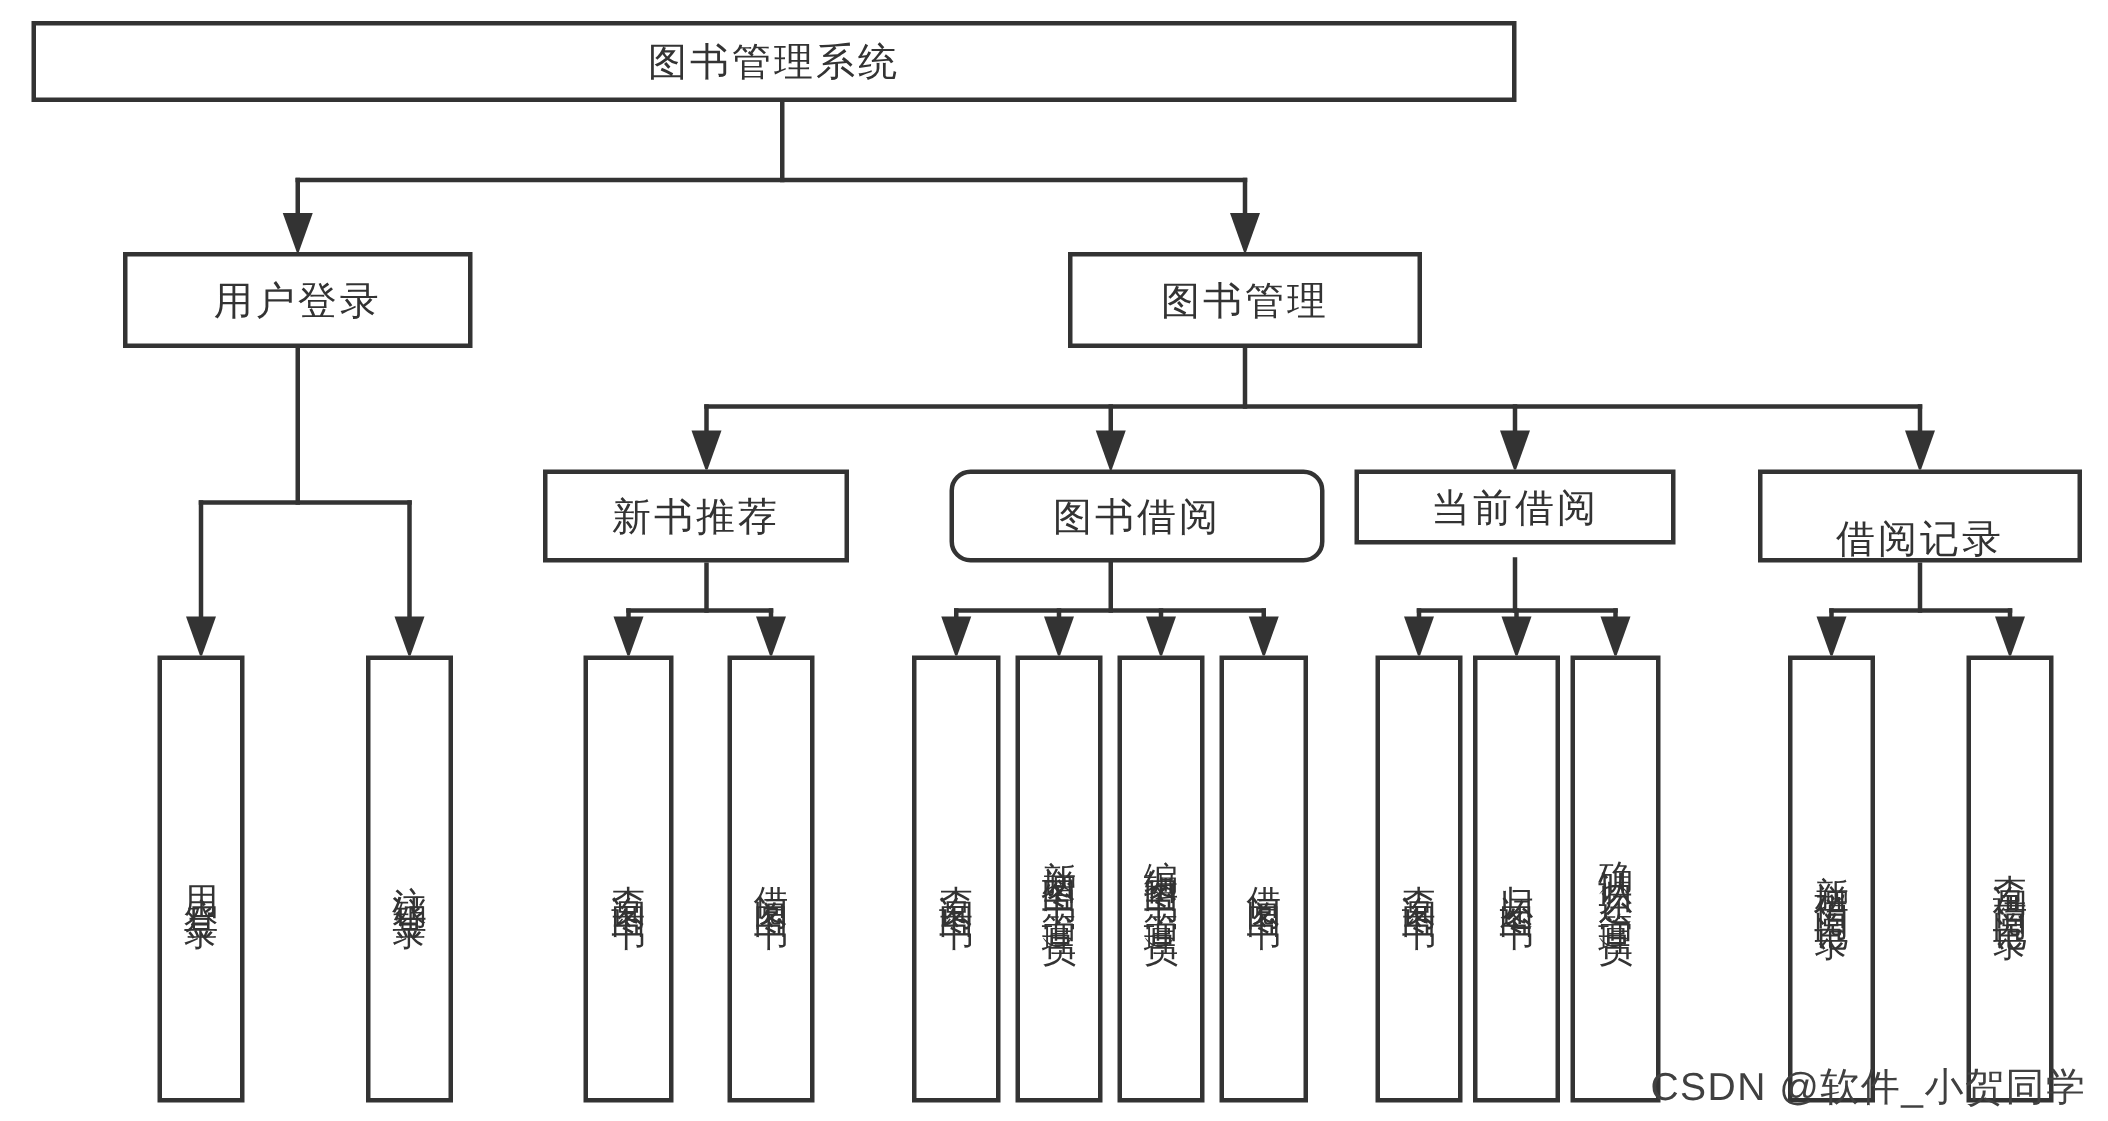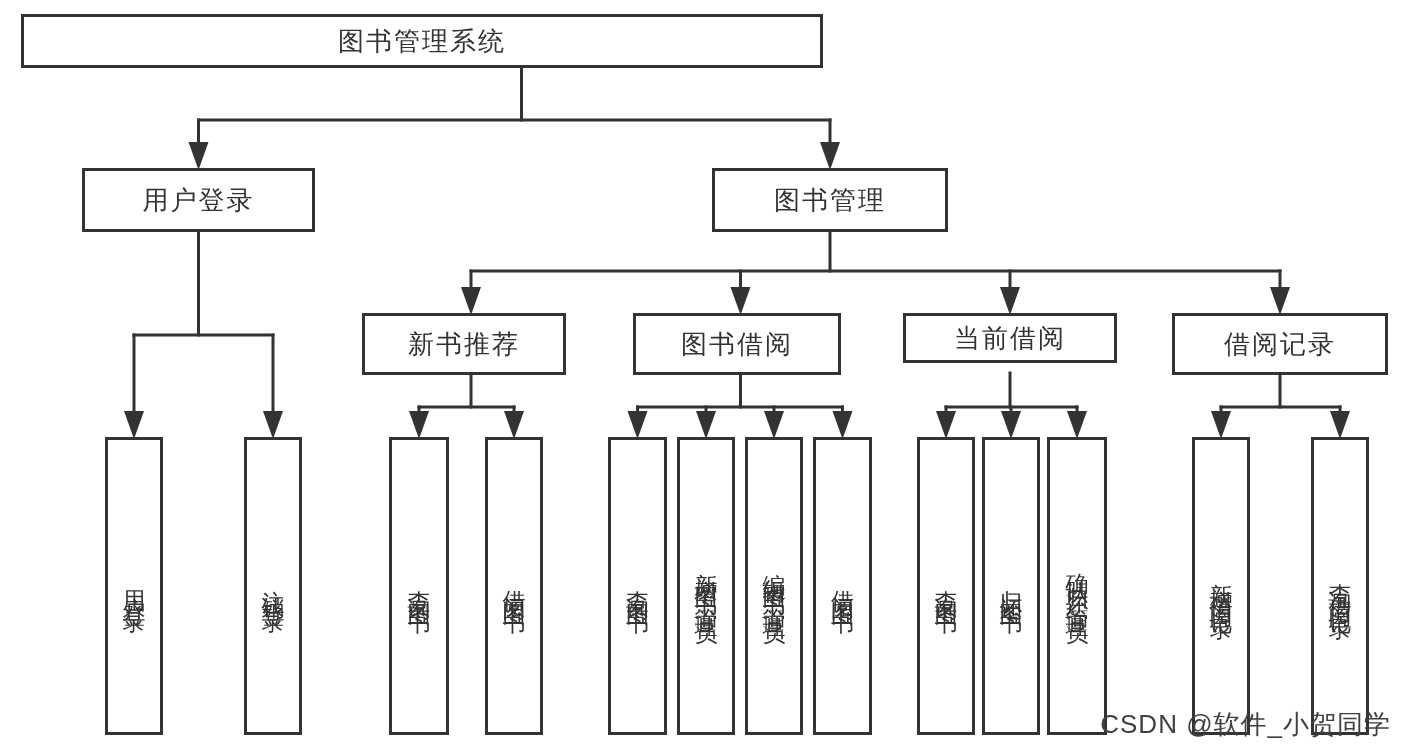--- a/index.html
+++ b/index.html
@@ -108,39 +108,39 @@
       <line x1="1077" y1="407" x2="1077" y2="417" stroke="#333333" stroke-width="3" stroke-linecap="square"></line>
       <polygon points="1067,411 1087,411 1077,439" fill="#333333"></polygon>
       <line x1="1280" y1="373" x2="1280" y2="407" stroke="#333333" stroke-width="3" stroke-linecap="square"></line>
       <line x1="1221" y1="407" x2="1340" y2="407" stroke="#333333" stroke-width="3" stroke-linecap="square"></line>
       <line x1="1221" y1="407" x2="1221" y2="417" stroke="#333333" stroke-width="3" stroke-linecap="square"></line>
       <polygon points="1211,411 1231,411 1221,439" fill="#333333"></polygon>
       <line x1="1340" y1="407" x2="1340" y2="417" stroke="#333333" stroke-width="3" stroke-linecap="square"></line>
       <polygon points="1330,411 1350,411 1340,439" fill="#333333"></polygon>
     </svg>
   <div id="watermark">CSDN @软件_小贺同学</div>
-<div class="node horizontal" style="left: 21px; top: 14px; width: 802px; height: 54px;">
+<div class="node horizontal" style="left: 21px; top: 14px; width: 990px; height: 54px;">
       <span class="node-label">图书管理系统</span>
     </div>
     <div class="node horizontal" style="left: 82px; top: 168px; width: 233px; height: 64px;">
       <span class="node-label">用户登录</span>
     </div>
     <div class="node horizontal" style="left: 712px; top: 168px; width: 236px; height: 64px; align-items: center;">
       <span class="node-label">图书管理</span>
     </div>
     <div class="node horizontal" style="left: 362px; top: 313px; width: 204px; height: 62px;">
       <span class="node-label">新书推荐</span>
     </div>
-    <div class="node horizontal" style="left: 633px; top: 313px; width: 208px; height: 62px;">
+    <div class="node horizontal" style="left: 633px; top: 313px; width: 250px; height: 62px; border-radius: 14px;">
       <span class="node-label">图书借阅</span>
     </div>
     <div class="node horizontal" style="left: 903px; top: 313px; width: 214px; height: 50px;">
       <span class="node-label">当前借阅</span>
     </div>
-    <div class="node horizontal" style="left: 1172px; top: 313px; width: 216px; height: 62px;">
+    <div class="node horizontal" style="left: 1172px; top: 313px; width: 216px; height: 62px; align-items: flex-end;">
       <span class="node-label">借阅记录</span>
     </div>
     <div class="node vertical" style="left: 105px; top: 437px; width: 58px; height: 298px;">
       <span class="node-label">用户登录</span>
     </div>
     <div class="node vertical" style="left: 244px; top: 437px; width: 58px; height: 298px;">
       <span class="node-label">注销登录</span>
     </div>
     <div class="node vertical" style="left: 389px; top: 437px; width: 60px; height: 298px;">
       <span class="node-label">查询图书</span>

